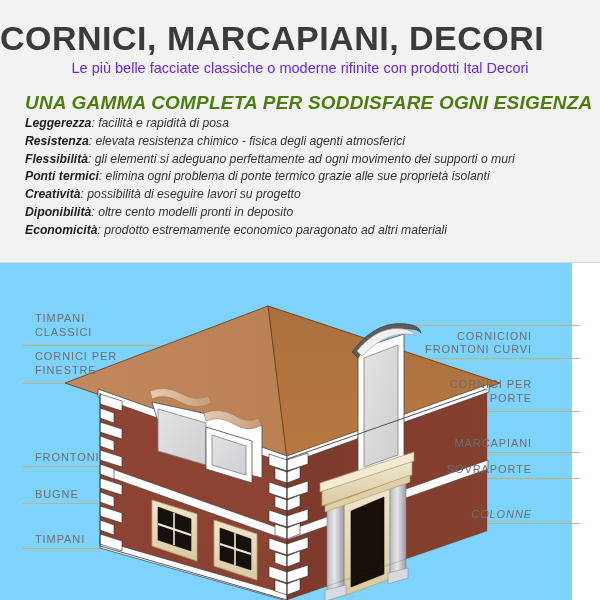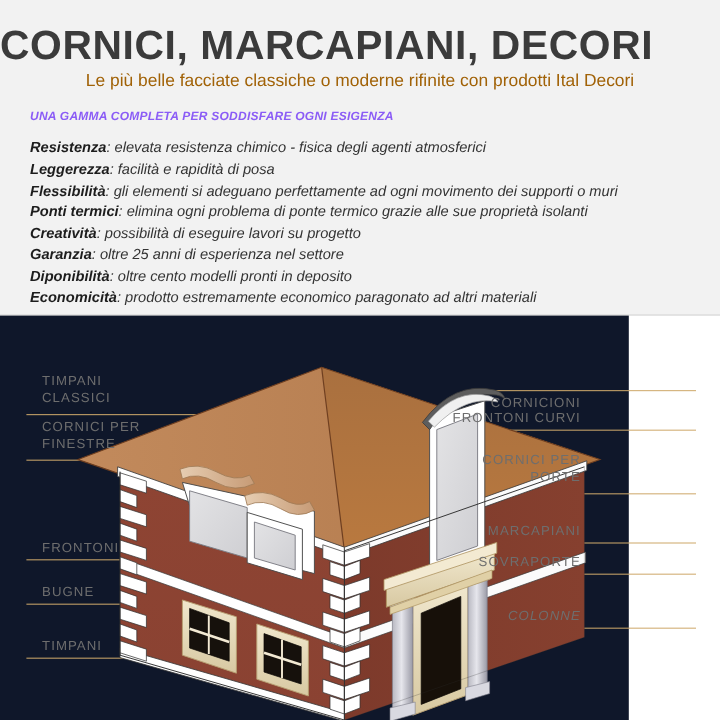--- a/index.html
+++ b/index.html
@@ -20,40 +20,40 @@
   }
   .title{
     position:absolute;left:0;top:16px;width:600px;
     text-align:left;
     font-size:34px;letter-spacing:.5px;color:#3b3b3b;
     font-weight:700;line-height:44px;white-space:nowrap;
   }
   .subtitle{
     position:absolute;left:0;top:58px;width:600px;
     text-align:center;
-    font-size:14.5px;color:#a16207;font-weight:400;line-height:20px;
+    font-size:14.5px;color:#6d28d9;font-weight:400;line-height:20px;
     white-space:nowrap;
   }
   .feat-head{
     position:absolute;left:25px;top:92px;
-    font-size:10px;font-weight:bold;font-style:italic;color:#8b5cf6;
+    font-size:19px;font-weight:bold;font-style:italic;color:#4d7c0f;
     letter-spacing:.2px;
   }
   .feat-list{
     position:absolute;left:25px;top:115px;width:560px;
   }
   .feat-row{
     font-size:12.2px;font-style:italic;color:#333;line-height:17.8px;
     white-space:nowrap;
   }
   .feat-term{font-weight:bold;font-style:italic;color:#1d1d1d;}
 
   
   .bottom-panel{
-    position:absolute;left:0;top:263px;width:524px;height:337px;background:#0f172a;
+    position:absolute;left:0;top:263px;width:572px;height:337px;background:#7dd3fc;
   }
   .leader{
     position:absolute;height:0;border-top:1.3px solid #cfa96b;opacity:.85;
   }
   .lbl{
     position:absolute;
     font-size:11px;letter-spacing:.9px;color:#6e6e6e;
     line-height:14px;white-space:nowrap;
   }
   .lbl.r{text-align:right;}
@@ -62,26 +62,25 @@
 </head>
 <body>
 
 <div class="page">
 
   <div class="top-panel">
     <div class="title">CORNICI, MARCAPIANI, DECORI</div>
     <div class="subtitle">Le più belle facciate classiche o moderne rifinite con prodotti Ital Decori</div>
     <div class="feat-head">UNA GAMMA COMPLETA PER SODDISFARE OGNI ESIGENZA</div>
     <div class="feat-list" id="feat-list">
+        <div class="feat-row"><span class="feat-term">Leggerezza</span><span>: facilità e rapidità di posa</span></div>
         <div class="feat-row"><span class="feat-term">Resistenza</span><span>: elevata resistenza chimico - fisica degli agenti atmosferici</span></div>
-        <div class="feat-row"><span class="feat-term">Leggerezza</span><span>: facilità e rapidità di posa</span></div>
         <div class="feat-row"><span class="feat-term">Flessibilità</span><span>: gli elementi si adeguano perfettamente ad ogni movimento dei supporti o muri</span></div>
         <div class="feat-row"><span class="feat-term">Ponti termici</span><span>: elimina ogni problema di ponte termico grazie alle sue proprietà isolanti</span></div>
         <div class="feat-row"><span class="feat-term">Creatività</span><span>: possibilità di eseguire lavori su progetto</span></div>
-        <div class="feat-row"><span class="feat-term">Garanzia</span><span>: oltre 25 anni di esperienza nel settore</span></div>
         <div class="feat-row"><span class="feat-term">Diponibilità</span><span>: oltre cento modelli pronti in deposito</span></div>
         <div class="feat-row"><span class="feat-term">Economicità</span><span>: prodotto estremamente economico paragonato ad altri materiali</span></div>
       </div>
   </div>
 
   <div class="bottom-panel">
 
     <div class="leader" style="left:22px;top:82px;width:180px;"></div>
     <div class="leader" style="left:22px;top:120px;width:185px;"></div>
     <div class="leader" style="left:22px;top:203px;width:185px;"></div>

